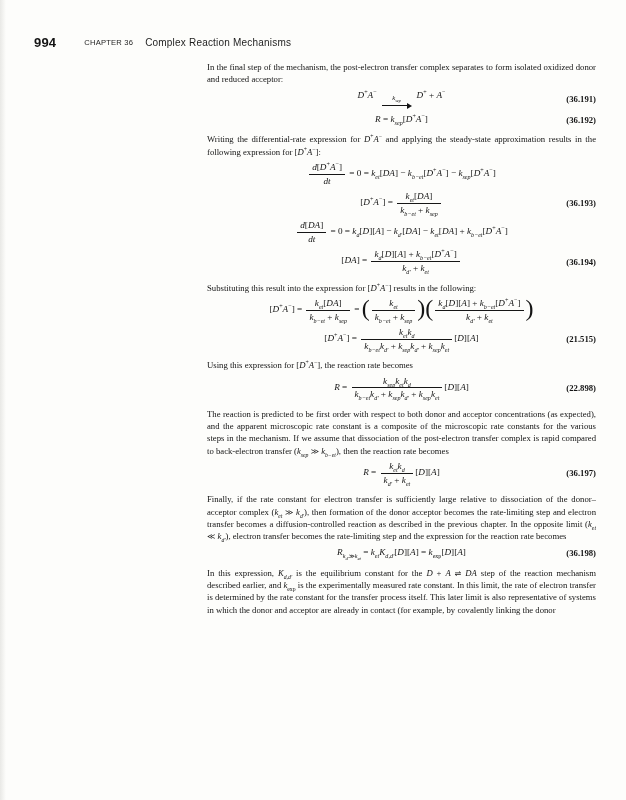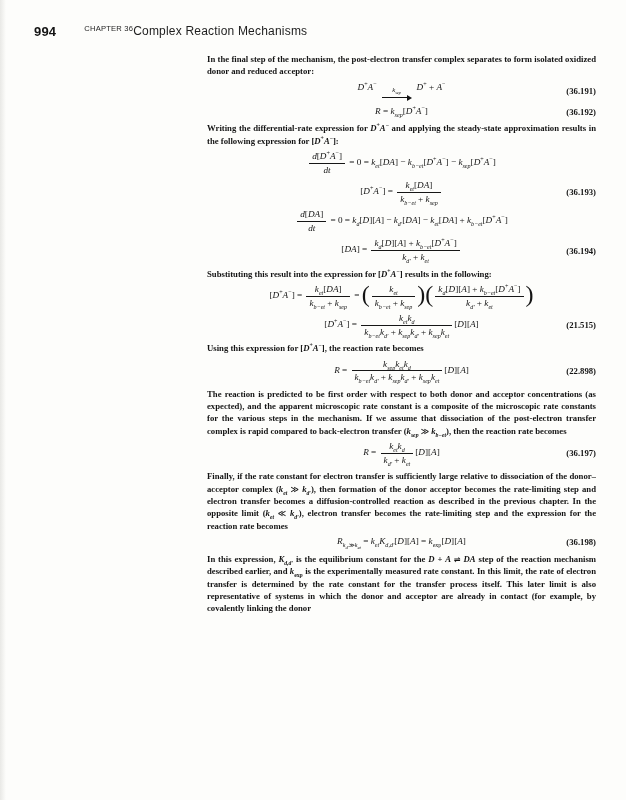--- a/index.html
+++ b/index.html
@@ -5,29 +5,29 @@
   html,body{margin:0;padding:0;}
   body{
     width:626px;height:800px;
     background:#fdfdfb;
     font-family:"Liberation Serif","DejaVu Serif",serif;
     color:#141414;
     position:relative;
     overflow:hidden;
   }
   .page-edge{position:absolute;left:0;top:0;bottom:0;width:6px;background:linear-gradient(90deg,#e9e9e6,#fdfdfb);}
-  .hdr{position:absolute;top:24px;left:34px;display:flex;align-items:flex-start;font-family:"Liberation Sans","DejaVu Sans",sans-serif;}
+  .hdr{position:absolute;top:35px;left:34px;display:flex;align-items:center;font-family:"Liberation Sans","DejaVu Sans",sans-serif;}
   .hdr .pnum{font-size:13px;font-weight:bold;letter-spacing:.2px;}
   .hdr .chlab{font-size:7.6px;margin-left:28px;color:#1e1e1e;letter-spacing:.2px;}
-  .hdr .chttl{font-size:12px;margin-left:0;color:#1e1e1e;letter-spacing:.2px;}
+  .hdr .chttl{font-size:10px;margin-left:12px;color:#1e1e1e;letter-spacing:.2px;}
   .main{
     position:absolute;left:207px;top:53px;width:389px;height:742px;
     font-size:8.7px;line-height:1.42;text-align:justify;overflow:hidden;
   }
-  .para{margin:0 0 3px 0;font-weight:bold;}
+  .para{margin:8px 0 3px 0;}
   .eq-row{position:relative;text-align:center;margin:4px 0 5px 0;white-space:nowrap;font-size:9.2px;line-height:1.25;}
   .eq-c{display:inline-block;}
   .eq-n{position:absolute;right:0;top:50%;transform:translateY(-50%);font-weight:bold;font-size:8.7px;text-align:center;}
   sub,sup{line-height:0;}
   sub{font-size:66%;}
   sup{font-size:66%;}
   sub sub{font-size:80%;}
   .dj{font-family:"DejaVu Sans",sans-serif;font-size:92%;}
   
   .fr{display:inline-flex;flex-direction:column;text-align:center;vertical-align:middle;margin:0 2px;}

